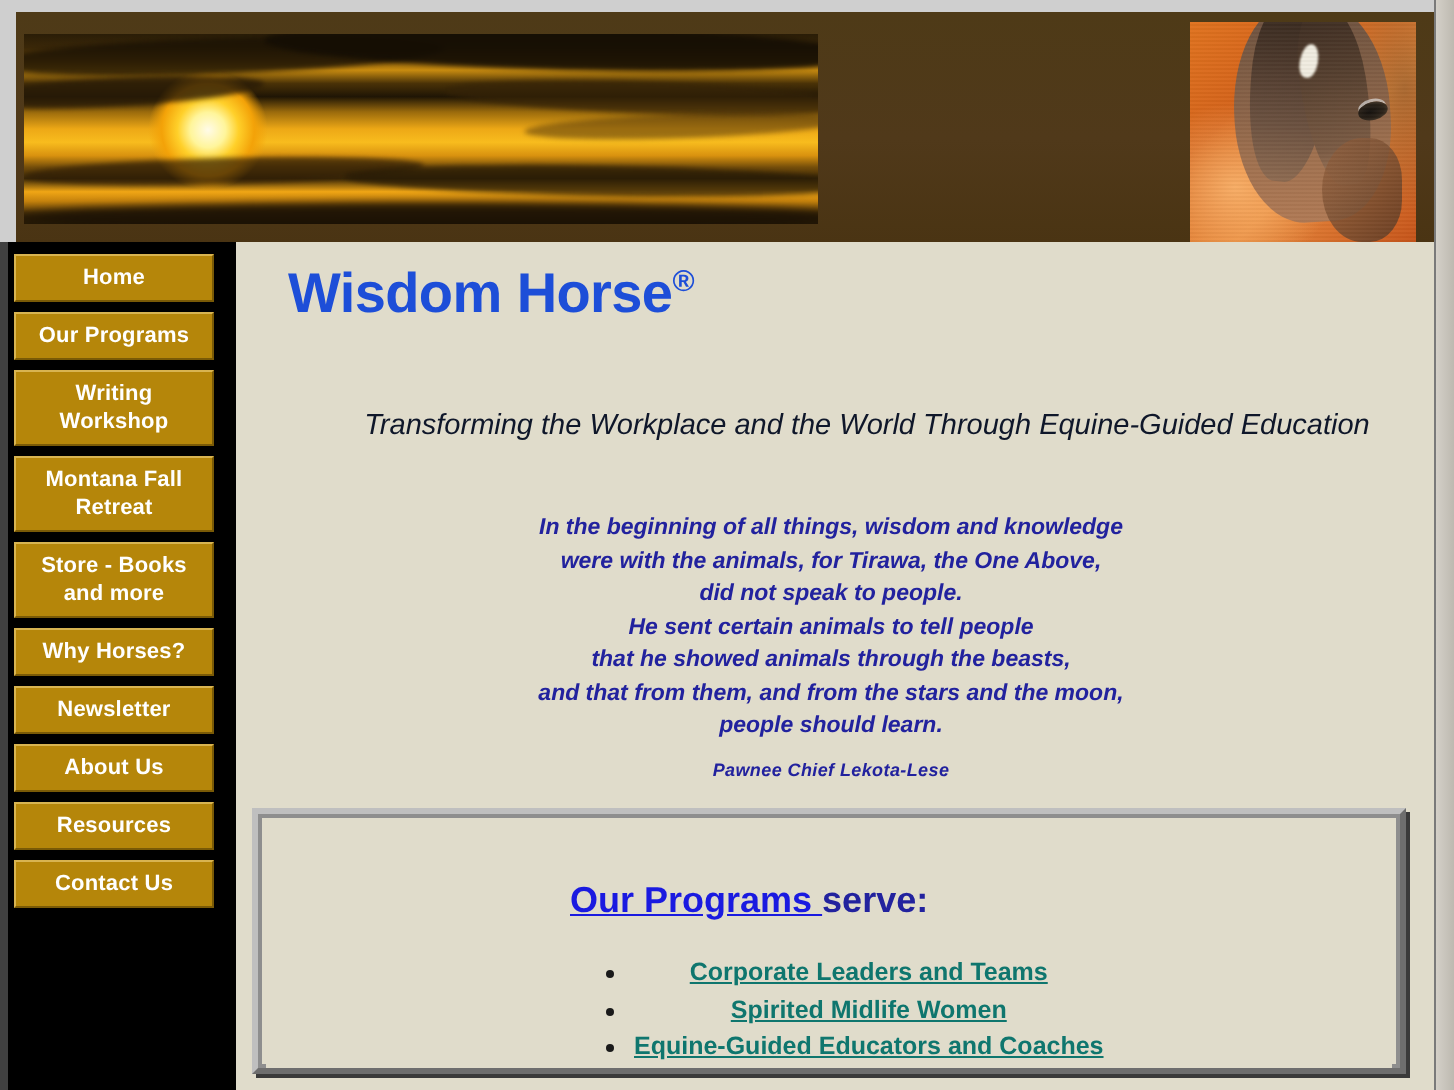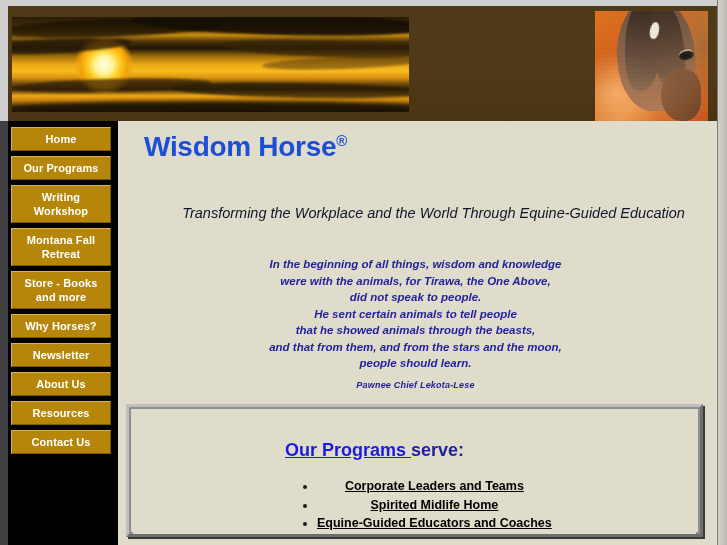--- a/index.html
+++ b/index.html
@@ -177,21 +177,21 @@
   }
 
   
   #sidebar {
     position: absolute;
     left: 0;
     top: 121px;
     width: 118px;
     height: 424px;
     background: #000000;
-    border-left: 8px solid #404040;
+    border-left: 4px solid #404040;
     box-sizing: border-box;
     z-index: 20;
   }
   #nav {
     position: absolute;
     left: 3px;
     top: 6px;
     width: 100px;
   }
   .nav-btn {
@@ -325,21 +325,21 @@
     list-style: disc;
     color: #1a1a1a;
   }
   #programs-list li {
     font-size: 12.5px;
     font-weight: bold;
     line-height: 18.5px;
     font-family: "Liberation Sans", sans-serif;
   }
   #programs-list li a {
-    color: #000000;
+    color: #0f766e;
     text-decoration: underline;
   }
   a { cursor: pointer; }
 </style>
 </head>
 <body>
 
 <div id="page">
 
   <div id="banner">
@@ -401,21 +401,21 @@
       <div>people should learn.</div>
       <span class="credit">Pawnee Chief Lekota-Lese</span>
     </div>
 
     <div id="programs-box">
       <div id="programs-inner">
         <div id="programs-heading"><a href="#">Our Programs </a><span class="plain">serve:</span></div>
 
         <ul id="programs-list">
           <li><a href="#">Corporate Leaders and Teams</a></li>
-          <li><a href="#">Spirited Midlife Home</a></li>
+          <li><a href="#">Spirited Midlife Women</a></li>
           <li><a href="#">Equine-Guided Educators and Coaches</a></li>
         </ul>
       </div>
     </div>
 
   </div>
 
   <div id="right-scroll-strip"></div>
 
 </div>

